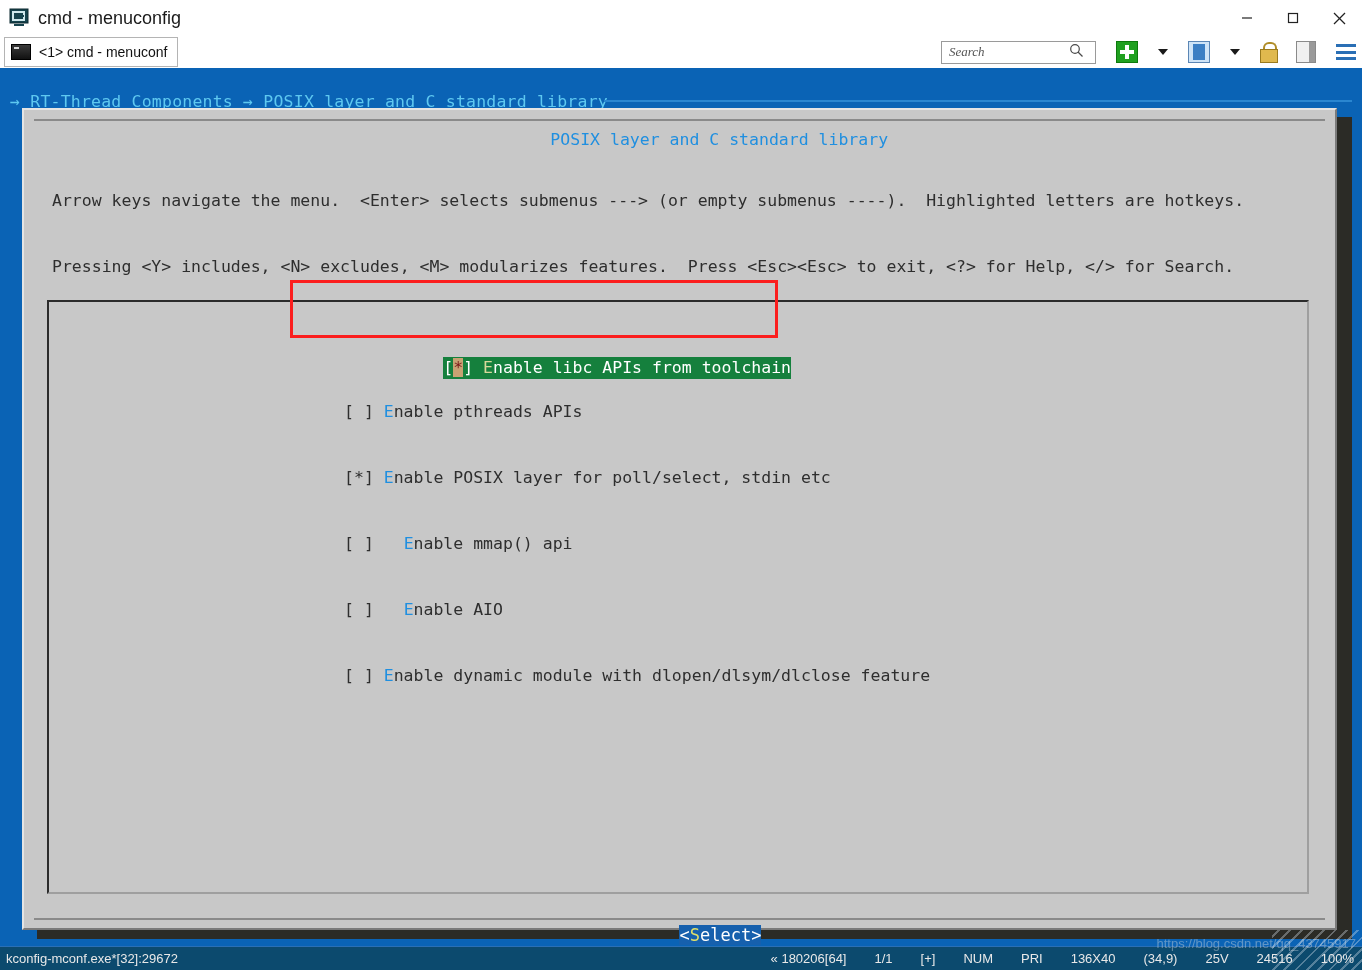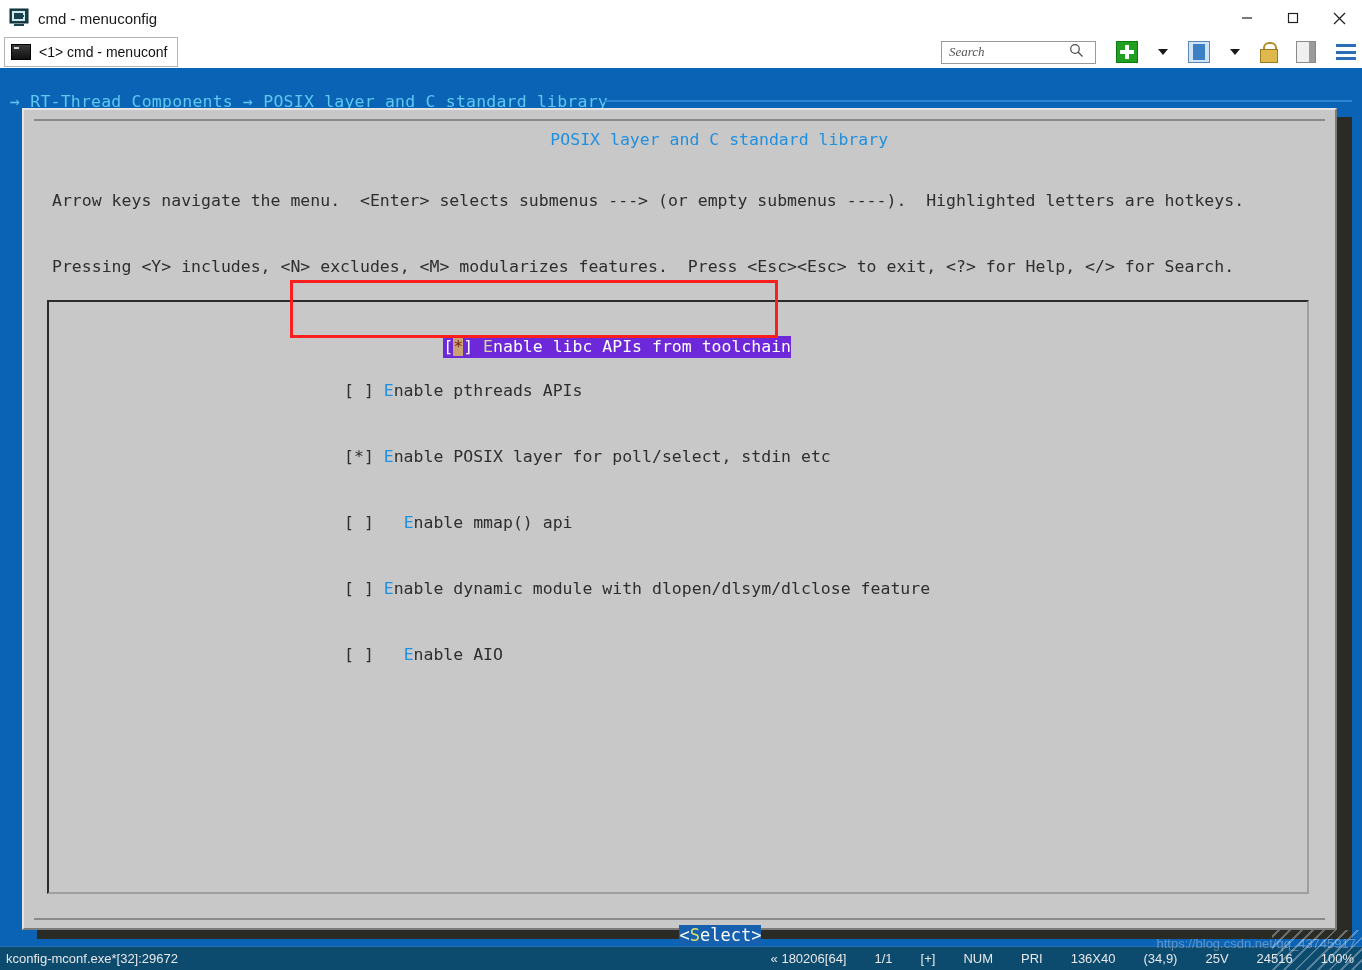--- a/index.html
+++ b/index.html
@@ -23,21 +23,21 @@
     background: #ffffff;
     border-bottom: 1px solid #e8e8e8;
     display: flex; align-items: center;
   }
   .app-icon {
     margin-left: 8px; width: 22px; height: 22px;
     display: flex; align-items: center; justify-content: center;
   }
   .title-text {
     margin-left: 8px;
-    font-size: 15px; color: #1a1a1a;
+    font-size: 18px; color: #1a1a1a;
     font-family: "Liberation Sans", sans-serif;
     white-space: nowrap;
   }
   .win-buttons {
     margin-left: auto; display: flex; height: 36px;
   }
   .win-btn {
     width: 46px; height: 36px;
     display: flex; align-items: center; justify-content: center;
   }
@@ -209,21 +209,21 @@
   }
   .menu {
     position: absolute; left: 295px; top: 12px;
     white-space: pre;
     font-family: "DejaVu Sans Mono", monospace;
     font-size: 16.5px;
     line-height: 22px;
   }
   .mrow { color: #2e2e2e; white-space: pre; height: 22px; }
   .mrow .hk { color: #1f8fe0; }
-  .mrow.sel { background: #6d28d9; color: #ffffff; display: inline-block; }
+  .mrow.sel { background: #15803d; color: #ffffff; display: inline-block; margin-top: 21px; }
   .mrow.sel .hk { color: #d8d89a; }
   .mrow.sel .cursor { background: #c8a273; color: #7a1a1a; }
 
   
   .buttons {
     position: absolute; left: 0; top: 795px; width: 100%;
     text-align: center; white-space: pre;
     font-family: "DejaVu Sans Mono", monospace;
     font-size: 17px;
   }
@@ -377,22 +377,22 @@
         <div>Pressing &lt;Y&gt; includes, &lt;N&gt; excludes, &lt;M&gt; modularizes features.  Press &lt;Esc&gt;&lt;Esc&gt; to exit, &lt;?&gt; for Help, &lt;/&gt; for Search.</div>
         <div>Legend: [*] built-in  [ ] excluded  &lt;M&gt; module  &lt; &gt; module capable</div>
       </div>
 
       <div class="listbox">
         <div class="menu">
           <div class="mrow sel"><span>[</span><span class="cursor">*</span><span>]</span><span></span> <span class="hk">E</span><span>nable libc APIs from toolchain</span></div>
           <div class="mrow"><span>[</span><span> </span><span>]</span><span></span> <span class="hk">E</span><span>nable pthreads APIs</span></div>
           <div class="mrow"><span>[</span><span>*</span><span>]</span><span></span> <span class="hk">E</span><span>nable POSIX layer for poll/select, stdin etc</span></div>
           <div class="mrow"><span>[</span><span> </span><span>]</span><span>  </span> <span class="hk">E</span><span>nable mmap() api</span></div>
+          <div class="mrow"><span>[</span><span> </span><span>]</span><span>  </span> <span class="hk">E</span><span>nable AIO</span></div>
           <div class="mrow"><span>[</span><span> </span><span>]</span><span></span> <span class="hk">E</span><span>nable dynamic module with dlopen/dlsym/dlclose feature</span></div>
-          <div class="mrow"><span>[</span><span> </span><span>]</span><span>  </span> <span class="hk">E</span><span>nable AIO</span></div>
         </div>
       </div>
 
       <div class="buttons">
         <span class="btn active"><span>&lt;</span><span class="hk">S</span><span>elect&gt;</span></span>
         <span class="btn"><span>&lt; </span><span class="hk">E</span><span>xit &gt;</span></span>
         
         
         
       </div>

